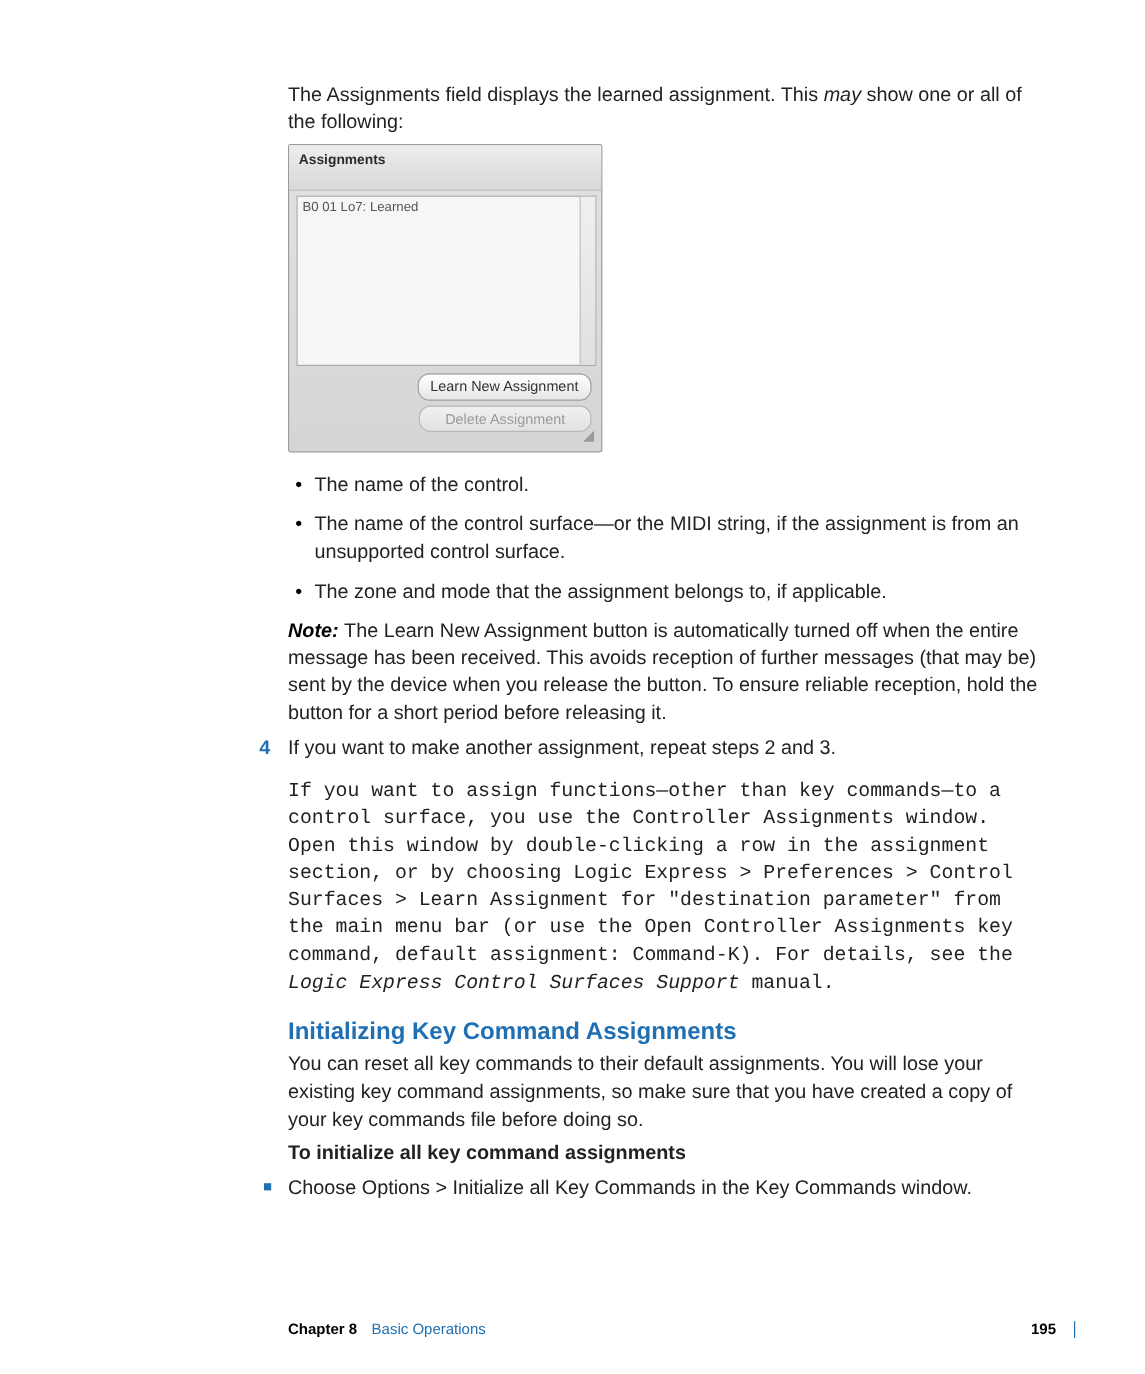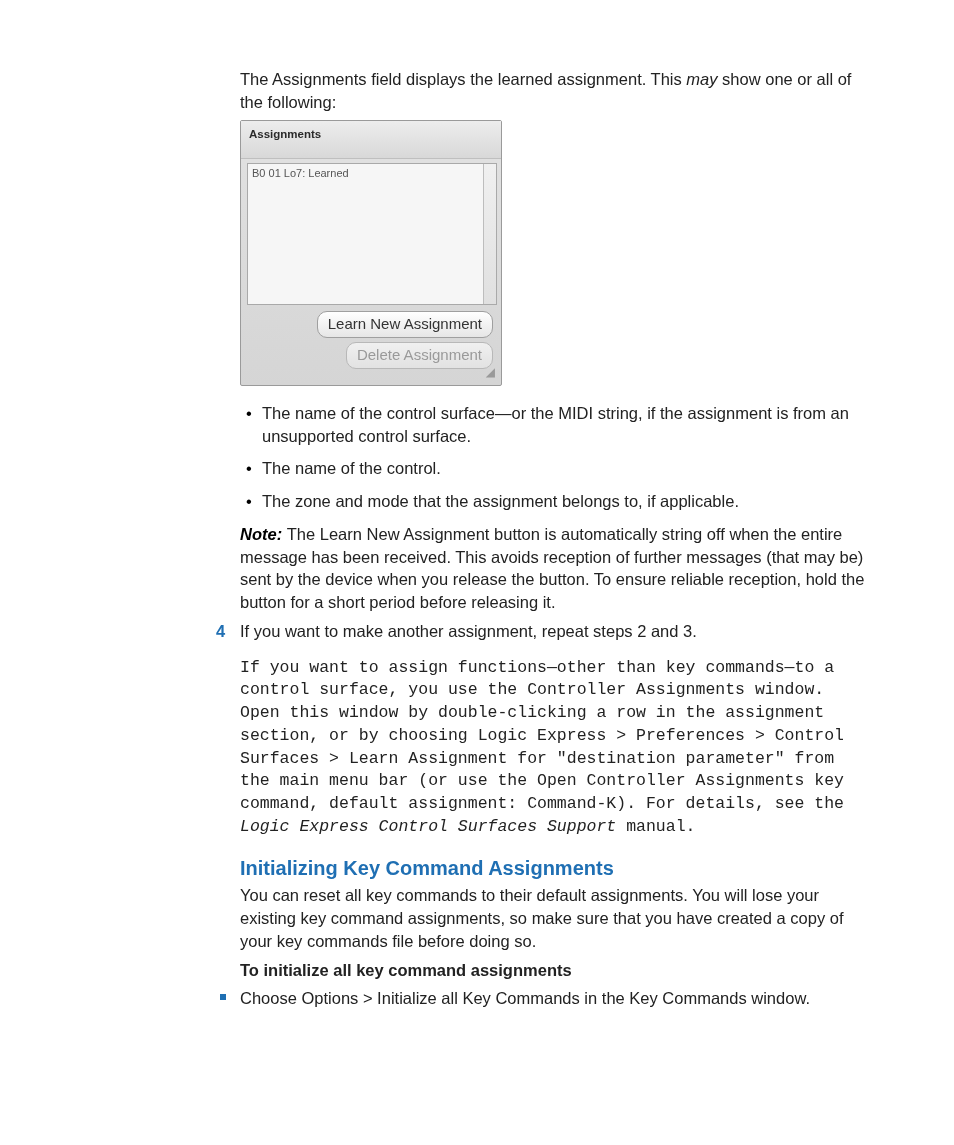--- a/index.html
+++ b/index.html
@@ -67,21 +67,21 @@
     border-left:1px solid #bdbdbd;
   }
   .panel-buttons {
     display: flex;
     flex-direction: column;
     align-items: flex-end;
     gap: 4px;
     padding: 6px 4px 0 0;
   }
   .mac-button {
-    font-size: 15px;
+    font-size: 12px;
     padding: 2px 10px;
     border: 1px solid #9f9f9f;
     border-radius: 10px;
     background: linear-gradient(#ffffff, #e6e6e6);
     color: #333;
     min-width: 122px;
     text-align: center;
   }
   .mac-button.disabled {
     color: #9a9a9a;
@@ -204,27 +204,27 @@
         </div>
         <div class="panel-buttons">
           <div class="mac-button">Learn New Assignment</div>
           <div class="mac-button disabled">Delete Assignment</div>
         </div>
         <div class="resize-grip">◢</div>
       </div>
     </div>
 
     <ul class="dots">
+      <li><span>The name of the control.</span></li>
       <li><span>The name of the control surface—or the MIDI string, if the assignment is from an unsupported control surface.</span></li>
-      <li><span>The name of the control.</span></li>
       <li><span>The zone and mode that the assignment belongs to, if applicable.</span></li>
     </ul>
 
     <p class="note-block">
-      <span class="italic bold">Note:  </span><span>The Learn New Assignment button is automatically string off when the entire message has been received. This avoids reception of further messages (that may be) sent by the device when you release the button. To ensure reliable reception, hold the button for a short period before releasing it.</span>
+      <span class="italic bold">Note:  </span><span>The Learn New Assignment button is automatically turned off when the entire message has been received. This avoids reception of further messages (that may be) sent by the device when you release the button. To ensure reliable reception, hold the button for a short period before releasing it.</span>
     </p>
 
     <div class="step-row">
       <span class="step-num">4</span>
       <span>If you want to make another assignment, repeat steps 2 and 3.</span>
     </div>
 
     <p class="long-para">
       <span>If you want to assign functions—other than key commands—to a control surface, you use the Controller Assignments window. Open this window by double-clicking a row in the assignment section, or by choosing Logic Express &gt; Preferences &gt; Control Surfaces &gt; Learn Assignment for "destination parameter" from the main menu bar (or use the Open Controller Assignments key command, default assignment:  Command-K). For details, see the </span><span class="italic">Logic Express Control Surfaces Support</span><span> manual.</span>
     </p>
@@ -235,13 +235,19 @@
     <p class="proc-title">To initialize all key command assignments</p>
     <ul class="square">
       <li>
         <span class="sq"></span>
         <span>Choose Options &gt; Initialize all Key Commands in the Key Commands window.</span>
       </li>
     </ul>
 
   </div>
 
+  <div class="footer">
+    <span class="chapter-label">Chapter 8</span>
+    <span class="chapter-title">Basic Operations</span>
+    <span class="pagenum">195</span>
+    <span class="footer-rule"></span>
+  </div>
 </div>
 
 </body></html>

